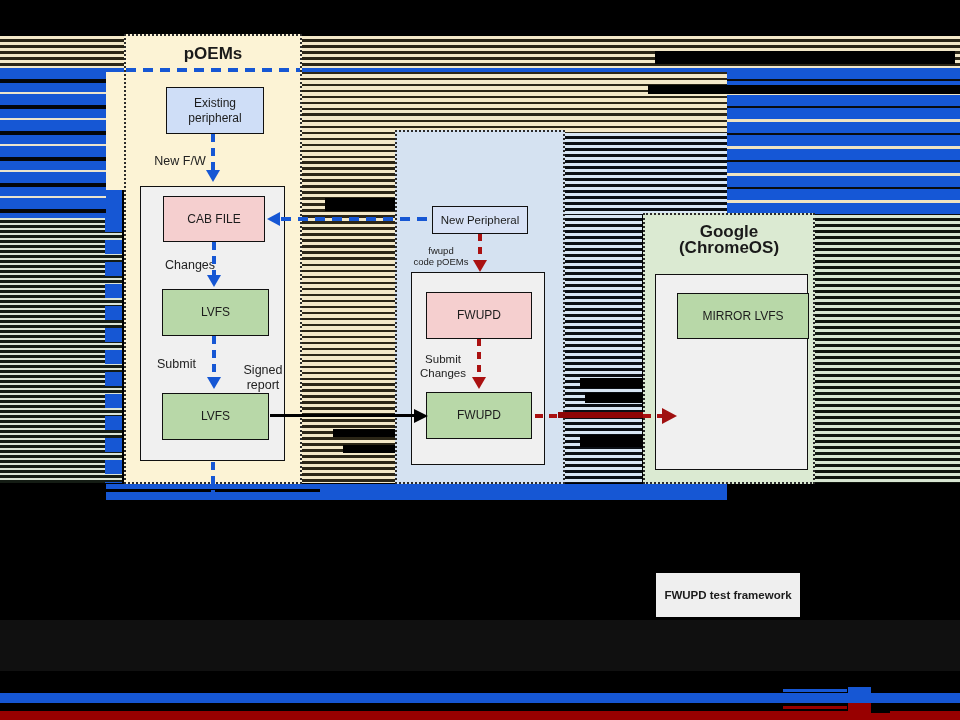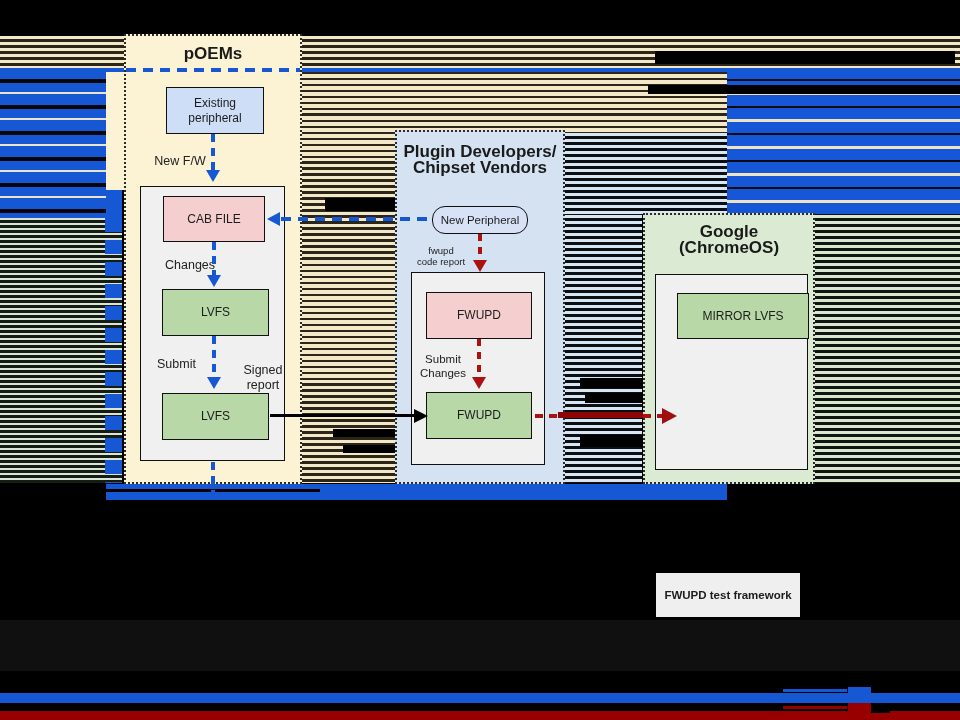--- a/index.html
+++ b/index.html
@@ -99,32 +99,28 @@
         <div>report</div>
       </div>
       <div class="abs box" style="left:21px;top:206px;width:107px;height:47px;background:var(--greenbox);">
         <div>LVFS</div>
       </div>
     </div>
   </div>
   <div class="abs vdash-blue" style="left:211px;top:462px;width:4px;height:30px;"></div>
 
   <div class="abs panel" style="left:395px;top:130px;width:170px;height:354px;background:var(--bluepanel);">
-    <div class="ptitle" style="top:12px;">
-      <div>Plugin Developers/</div>
-      <div>Chipset Vendors</div>
-    </div>
-    <div class="abs box" style="left:35px;top:74px;width:96px;height:28px;background:#d8e2f6;font-size:11.5px;border-radius:13px;">
+    <div class="abs box" style="left:35px;top:74px;width:96px;height:28px;background:#d8e2f6;font-size:11.5px;">
       <div>New Peripheral</div>
     </div>
     <div class="abs vdash-red" style="left:81px;top:102px;width:4px;height:26px;"></div>
     <div class="abs tri tri-down-red" style="left:76px;top:128px;"></div>
     <div class="lbl-sm" style="left:8px;top:113px;width:72px;">
       <div>fwupd</div>
-      <div>code report</div>
+      <div>code pOEMs</div>
     </div>
 
     <div class="abs inner" style="left:14px;top:140px;width:134px;height:193px;">
       <div class="abs box" style="left:14px;top:19px;width:106px;height:47px;background:var(--pink);">
         <div>FWUPD</div>
       </div>
       <div class="abs vdash-red" style="left:65px;top:66px;width:4px;height:38px;"></div>
       <div class="abs tri tri-down-red" style="left:60px;top:104px;"></div>
       <div class="lbl-md" style="left:2px;top:79px;width:58px;">
         <div>Submit</div>

